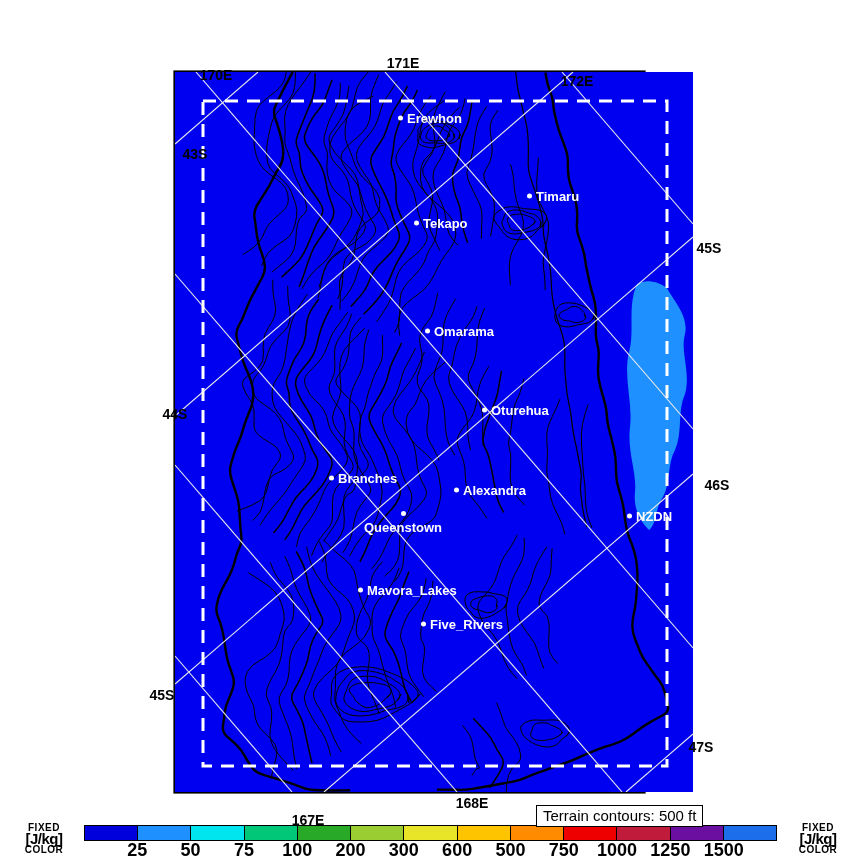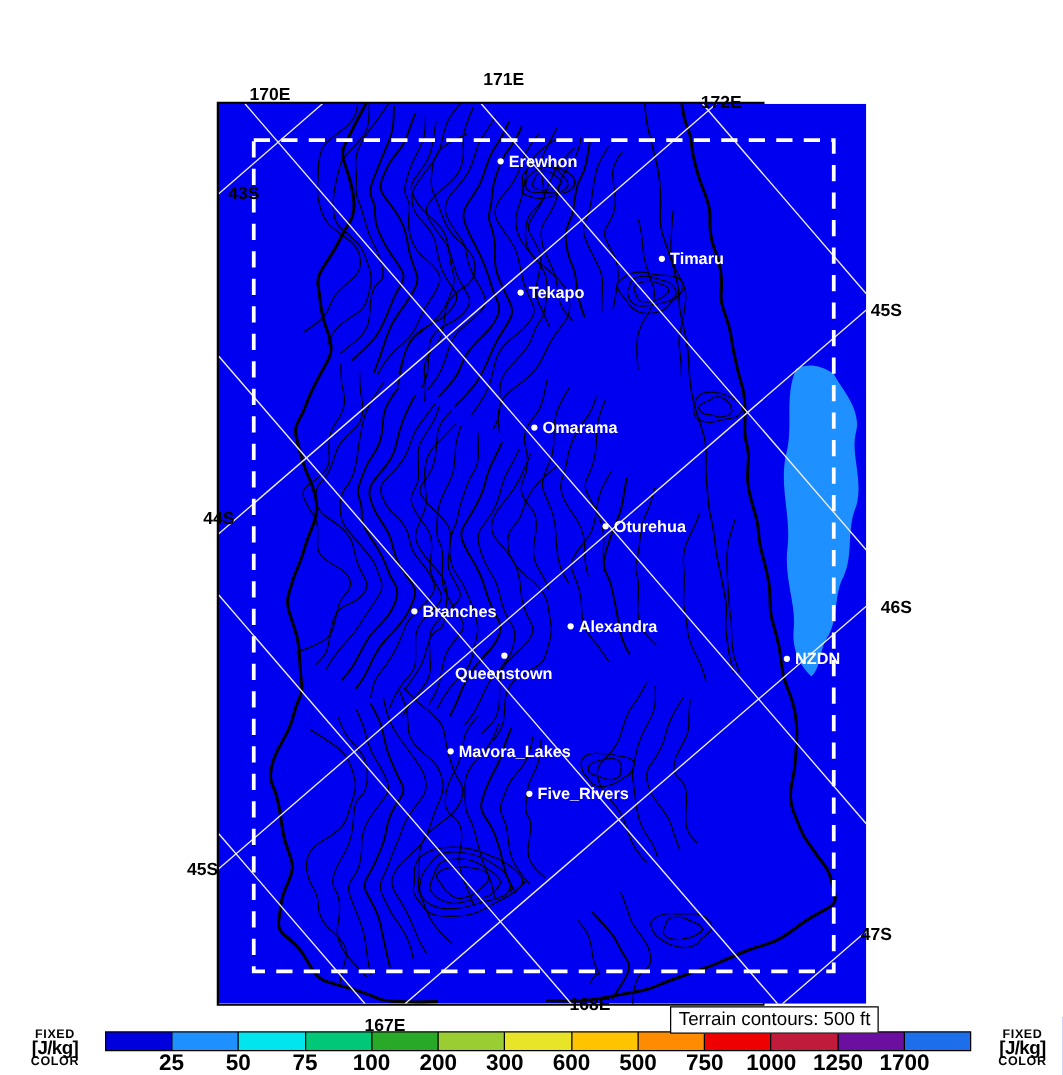--- a/index.html
+++ b/index.html
@@ -5,22 +5,22 @@
   html,body{margin:0;padding:0;background:#fff;}
   #page{position:relative;width:850px;height:860px;background:#fff;overflow:hidden;
         font-family:"Liberation Sans",sans-serif;color:#000;}
   
   #header{position:absolute;left:175px;top:2px;width:518px;text-align:center;}
   .title{font-size:19px;font-weight:bold;letter-spacing:.5px;}
   .valid{margin-top:2px;font-size:18px;font-weight:bold;white-space:nowrap;}
   .valid .sm{font-size:13.5px;}
   .model{margin-top:1px;font-size:12.5px;font-weight:bold;}
   
-  #map{position:absolute;left:175px;top:83px;width:435px;height:720px;
-       box-shadow:0 0 0 1.6px #000;}
+  #map{position:absolute;left:175px;top:72px;width:435px;height:720px;
+       box-shadow:0 0 0 1.6px #000;padding-left:34px;}
   #map svg{position:absolute;left:0;top:0;}
   .city{position:absolute;display:flex;align-items:center;gap:4px;
         transform:translateY(-50%);color:#fff;font-size:13px;font-weight:bold;
         white-space:nowrap;z-index:4;}
   .city .dot{width:5px;height:5px;border-radius:50%;background:#fff;flex:0 0 auto;}
   .grid-label{position:absolute;transform:translate(-50%,-50%);font-size:14px;
         font-weight:bold;white-space:nowrap;z-index:5;}
   #terrain-note{position:absolute;left:536px;top:805px;height:20px;line-height:20px;
         border:1.4px solid #000;background:#fff;padding:0 6px;font-size:15px;z-index:6;}
   
@@ -241,14 +241,14 @@
     <div class="cb-tick" style="left: 190.615px;">50</div>
     <div class="cb-tick" style="left: 243.923px;">75</div>
     <div class="cb-tick" style="left: 297.231px;">100</div>
     <div class="cb-tick" style="left: 350.538px;">200</div>
     <div class="cb-tick" style="left: 403.846px;">300</div>
     <div class="cb-tick" style="left: 457.154px;">600</div>
     <div class="cb-tick" style="left: 510.462px;">500</div>
     <div class="cb-tick" style="left: 563.769px;">750</div>
     <div class="cb-tick" style="left: 617.077px;">1000</div>
     <div class="cb-tick" style="left: 670.385px;">1250</div>
-    <div class="cb-tick" style="left: 723.692px;">1700</div>
+    <div class="cb-tick" style="left: 723.692px;">1500</div>
   </div>
 
 </body></html>

